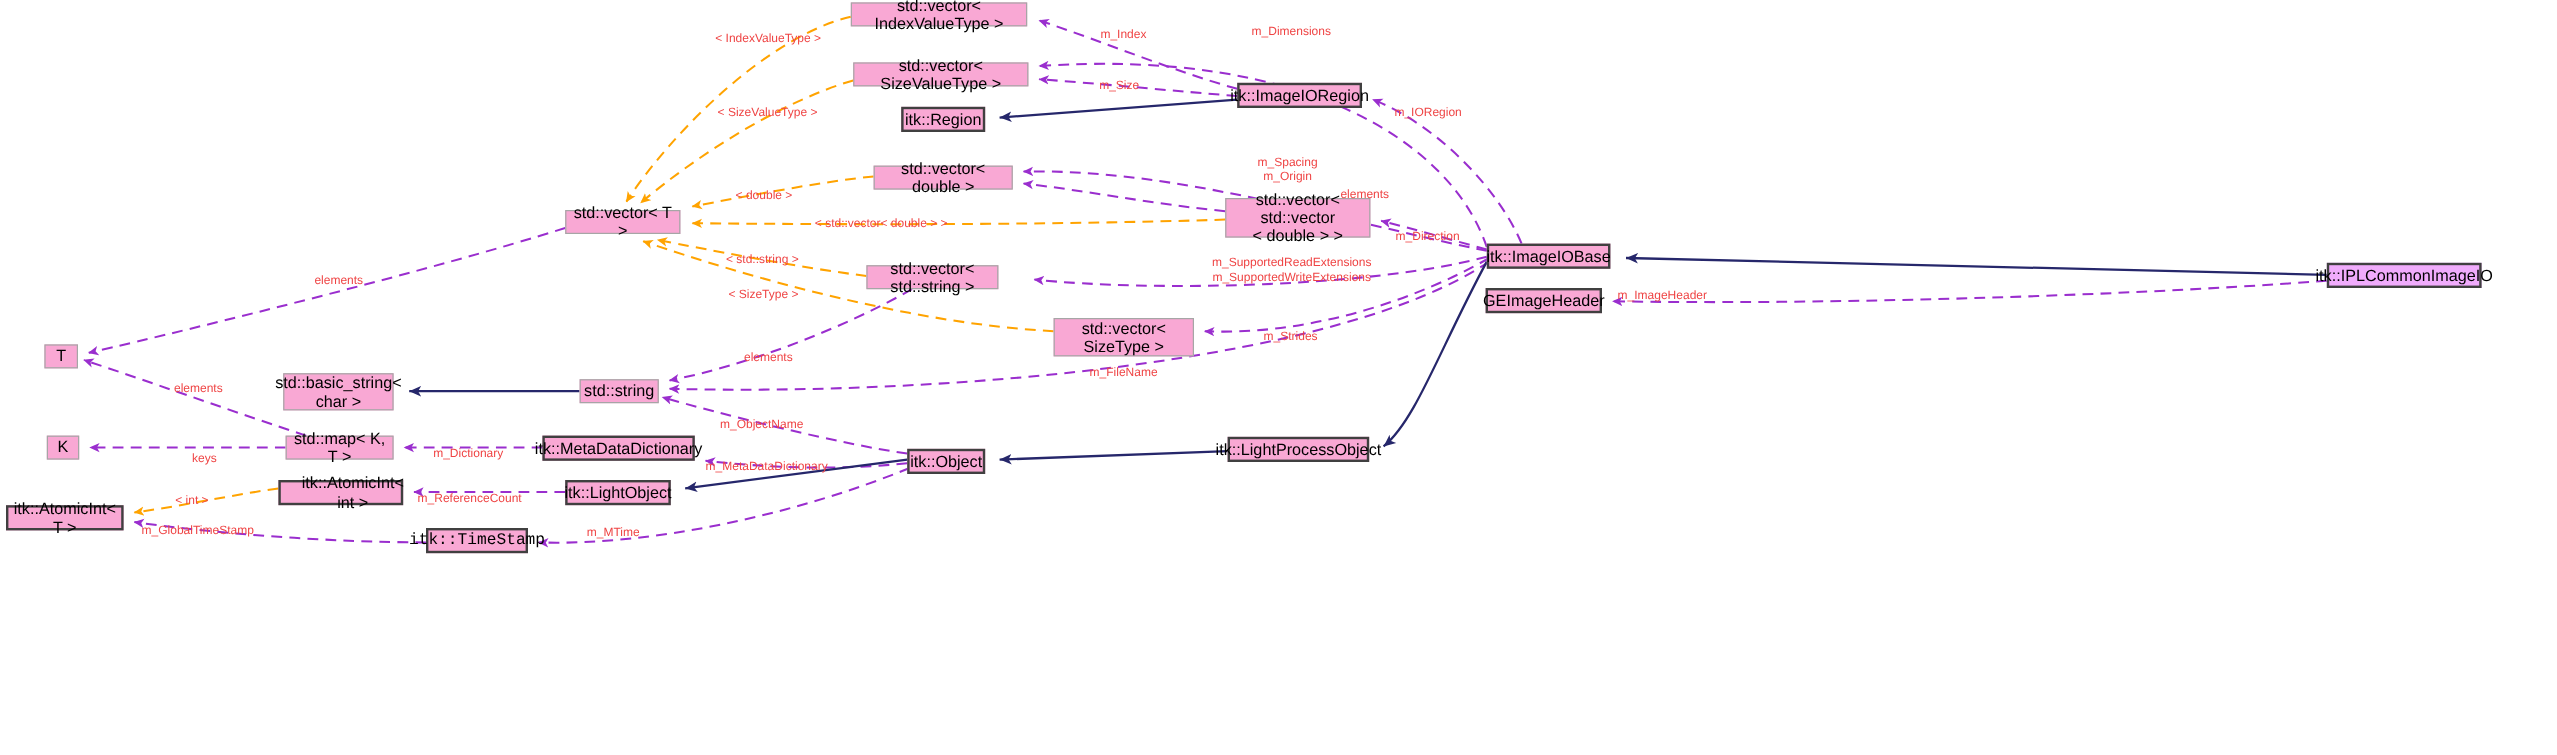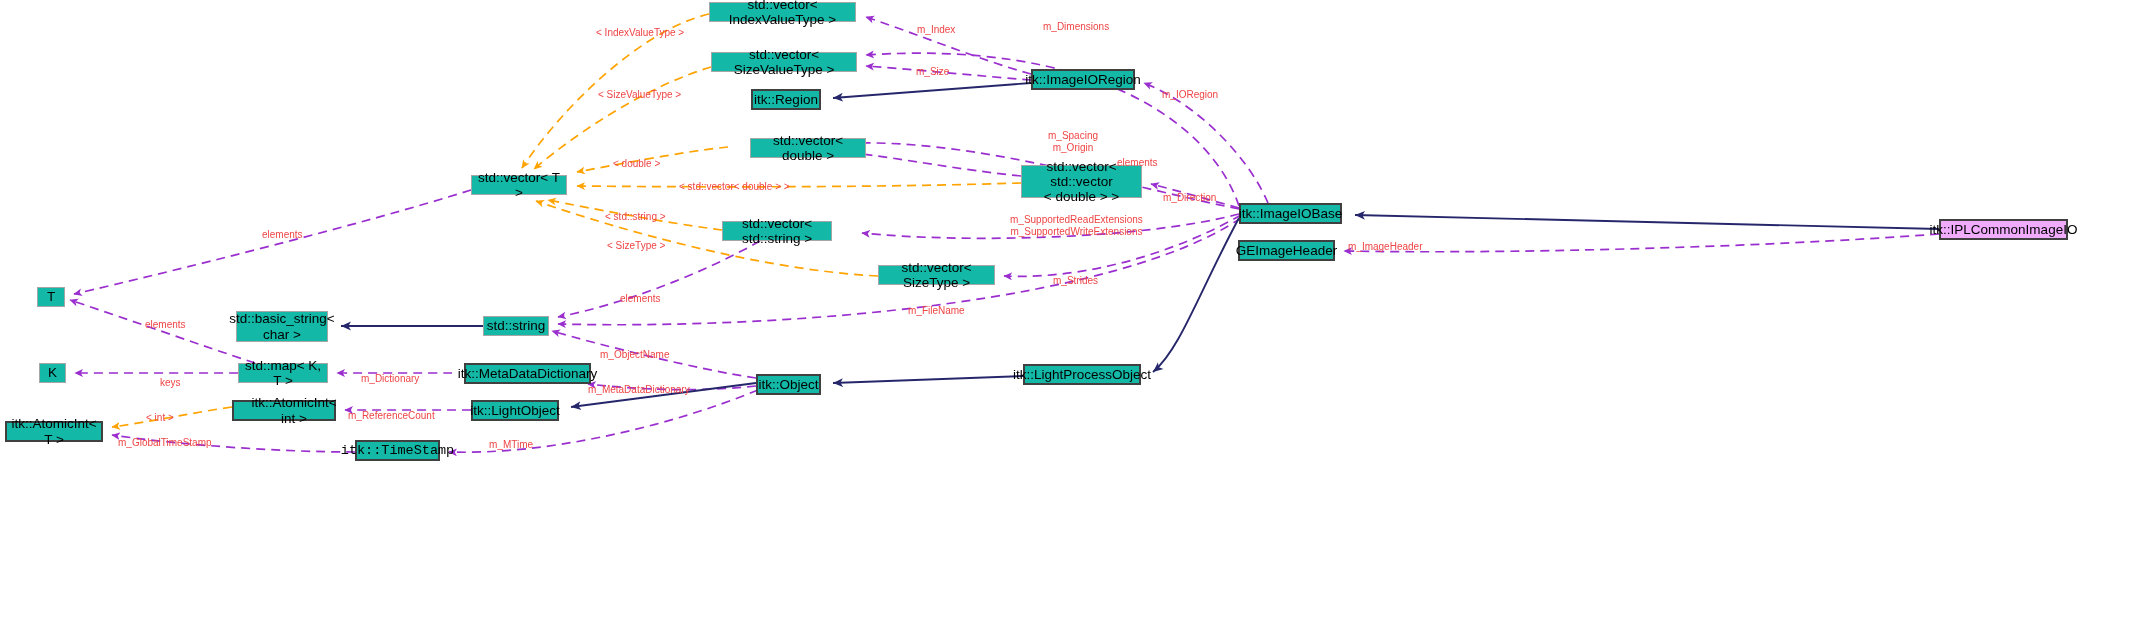--- a/index.html
+++ b/index.html
@@ -19,21 +19,21 @@
     position: absolute;
     left: 0;
     top: 0;
     width: 2131px;
     height: 629px;
     pointer-events: none;
   }
   .node {
     position: absolute;
     box-sizing: border-box;
-    background: #14b8a6;
+    background: #f9a8d4;
     border: 1px solid #a6a6a6;
     display: flex;
     align-items: center;
     justify-content: center;
     text-align: center;
     font-size: 13.5px;
     color: #000000;
     line-height: 1.12;
     white-space: pre-line;
     padding: 1px 4px;
@@ -150,36 +150,36 @@
       <path d="M756,383 L571,407"></path>
 
       <path d="M483,326 L341,326"></path>
     </g>
   </svg>
 
   <div class="node plain" style="left:709px;top:2px;width:147px;height:20px;">std::vector&lt; IndexValueType &gt;</div>
   <div class="node plain" style="left:711px;top:52px;width:146px;height:20px;">std::vector&lt; SizeValueType &gt;</div>
   <div class="node thick" style="left:751px;top:89px;width:70px;height:21px;text-align:center;">itk::Region</div>
   <div class="node thick" style="left:1031px;top:69px;width:104px;height:21px;">itk::ImageIORegion</div>
-  <div class="node plain" style="left:728px;top:138px;width:116px;height:20px;margin-left:22px;">std::vector&lt; double &gt;</div>
+  <div class="node plain" style="left:728px;top:138px;width:116px;height:20px;">std::vector&lt; double &gt;</div>
   <div class="node plain" style="left:471px;top:175px;width:96px;height:20px;">std::vector&lt; T &gt;</div>
   <div class="node plain" style="left:1021px;top:165px;width:121px;height:33px;">std::vector&lt; std::vector
 &lt; double &gt; &gt;</div>
   <div class="node thick" style="left:1239px;top:203px;width:103px;height:21px;">itk::ImageIOBase</div>
   <div class="node highlight" style="left:1939px;top:219px;width:129px;height:21px;">itk::IPLCommonImageIO</div>
   <div class="node thick" style="left:1238px;top:240px;width:97px;height:21px;">GEImageHeader</div>
   <div class="node plain" style="left:722px;top:221px;width:110px;height:20px;">std::vector&lt; std::string &gt;</div>
-  <div class="node plain" style="left:878px;top:265px;width:117px;height:20px;">std::vector&lt; SizeType &gt;</div>
+  <div class="node plain" style="left:878px;top:265px;width:117px;height:32px;">std::vector&lt; SizeType &gt;</div>
   <div class="node plain" style="left:37px;top:287px;width:28px;height:20px;">T</div>
   <div class="node plain" style="left:236px;top:311px;width:92px;height:31px;">std::basic_string&lt;
 char &gt;</div>
   <div class="node plain" style="left:483px;top:316px;width:66px;height:20px;">std::string</div>
   <div class="node plain" style="left:39px;top:363px;width:27px;height:20px;">K</div>
   <div class="node plain" style="left:238px;top:363px;width:90px;height:20px;">std::map&lt; K, T &gt;</div>
-  <div class="node thick" style="left:452px;top:363px;width:127px;height:21px;margin-left:12px;">itk::MetaDataDictionary</div>
+  <div class="node thick" style="left:452px;top:363px;width:127px;height:21px;">itk::MetaDataDictionary</div>
   <div class="node thick" style="left:756px;top:374px;width:65px;height:21px;">itk::Object</div>
   <div class="node thick" style="left:1023px;top:364px;width:118px;height:21px;">itk::LightProcessObject</div>
   <div class="node thick" style="left:232px;top:400px;width:104px;height:21px;padding-left:24px;">itk::AtomicInt&lt; int &gt;</div>
   <div class="node thick" style="left:471px;top:400px;width:88px;height:21px;">itk::LightObject</div>
   <div class="node thick" style="left:5px;top:421px;width:98px;height:21px;">itk::AtomicInt&lt; T &gt;</div>
   <div class="node thick" style="left:355px;top:440px;width:85px;height:21px;font-family:Liberation Mono, monospace;">itk::TimeStamp</div>
 
   <div class="edge-label" style="left:596px;top:15px;">&lt; IndexValueType &gt;</div>
   <div class="edge-label" style="left:917px;top:12px;">m_Index</div>
   <div class="edge-label" style="left:1043px;top:9px;text-align:right;">m_Dimensions</div>

